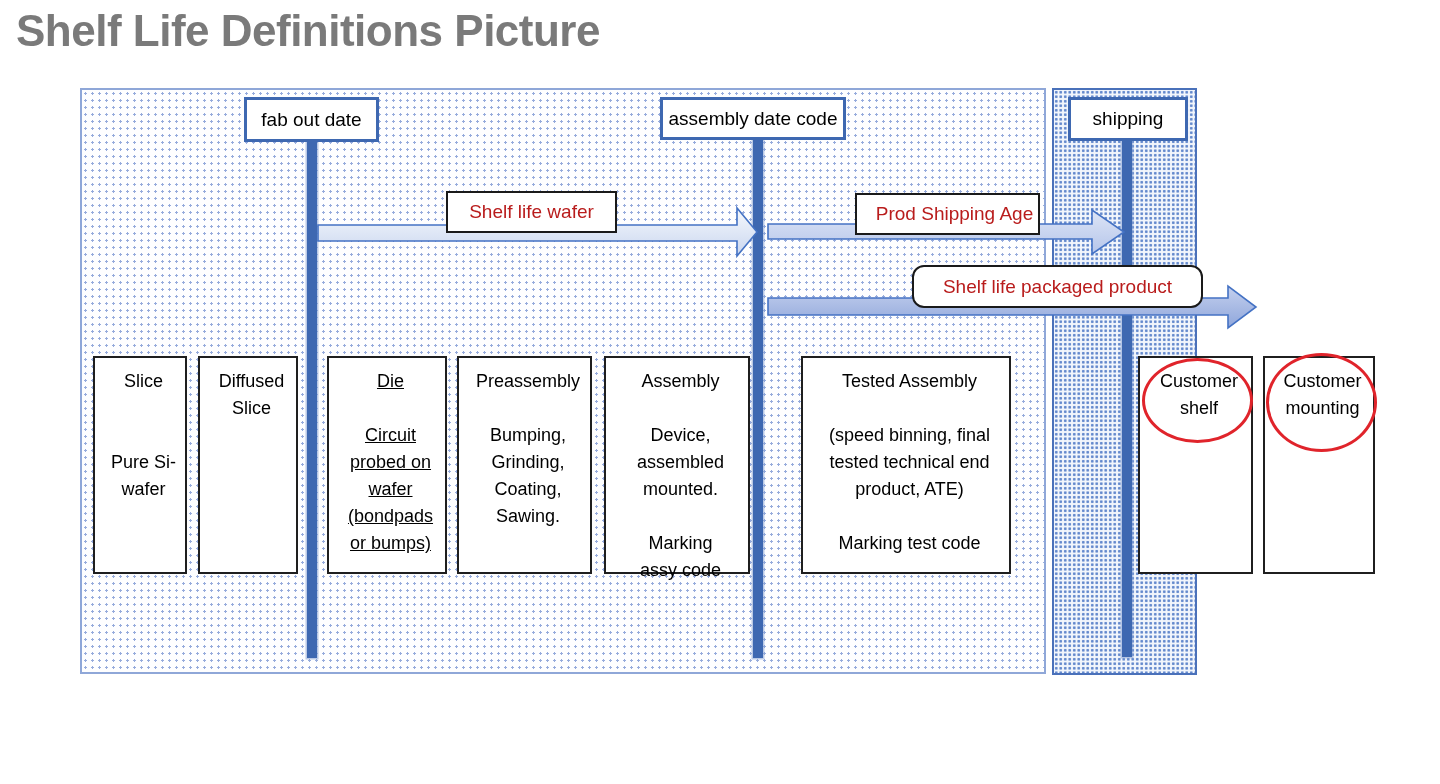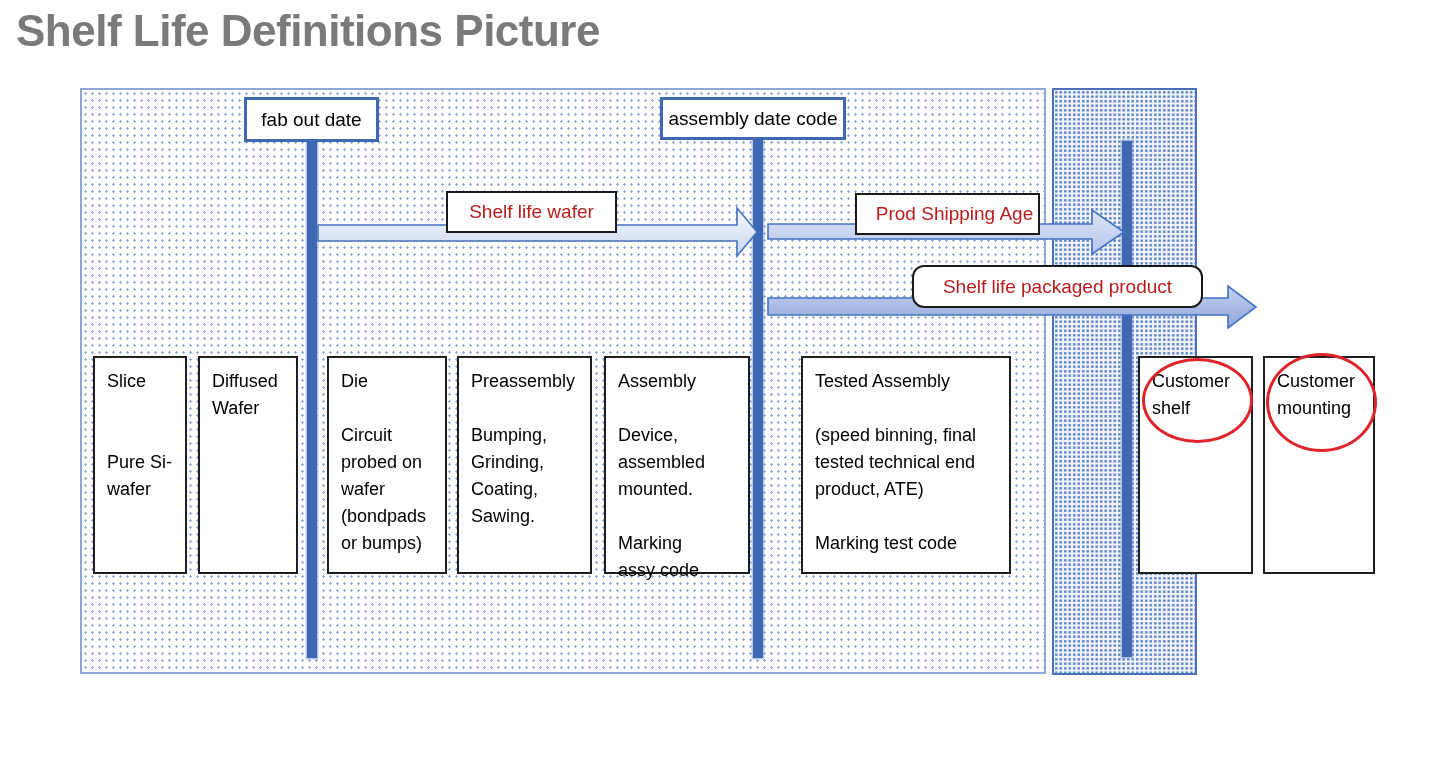--- a/index.html
+++ b/index.html
@@ -1,18 +1,18 @@
 <!DOCTYPE html>
 <html><head>
 <meta charset="utf-8">
 <style>
   html,body{margin:0;padding:0;background:#ffffff;}
   .slide{
     position:relative; width:1440px; height:692px; overflow:hidden;
-    background:#ffffff; font-family:"Liberation Sans", sans-serif;
+    background:#ffffff; font-family:"Liberation Sans", sans-serif;text-align:center;
   }
   .title{
     position:absolute; left:16px; top:6px; margin:0;
     font-size:44px; font-weight:700; color:#7a7a7a; letter-spacing:-0.5px;
   }
   
   .zone-main{
     position:absolute; left:80px; top:88px; width:966px; height:586px;
     box-sizing:border-box; border:2px solid #8fa7d8; background-color:#fefeff;
     background-image:radial-gradient(circle, #96abdc 1.1px, transparent 1.4px);
@@ -53,21 +53,21 @@
   .alabel.a3{left:912px; top:265px; width:291px; height:43px;border-radius:12px;}
   
   .stage{
     position:absolute; top:356px; height:218px; box-sizing:border-box;
     border:2px solid #1f1f1f; background:#ffffff;
     font-size:18px; line-height:27px; color:#000;
     padding:10px 5px 16px 12px; white-space:pre-line;
   }
   .stage.s1{left:93px;  width:94px;}
   .stage.s2{left:198px; width:100px;}
-  .stage.s3{left:327px; width:120px;}
+  .stage.s3{left:327px; width:120px;text-decoration:underline;}
   .stage.s4{left:457px; width:135px;}
   .stage.s5{left:604px; width:146px;}
   .stage.s6{left:772px; width:210px;margin-left:29px;}
   .stage.s7{left:989px; width:129px;}
   .stage.s8{left:1138px; width:115px;}
   .stage.s9{left:1263px; width:112px;}
   
   .redcircle{
     position:absolute; border:3px solid #e0242b; border-radius:50%;
     background:transparent;
@@ -112,38 +112,41 @@
     <path d="M768,224 L1092,224 L1092,210 L1124,232 L1092,254 L1092,239 L768,239 Z" fill="url(#g2)" stroke="#4472c4" stroke-width="1.6"></path>
     <path d="M768,298 L1228,298 L1228,286 L1256,307 L1228,328 L1228,315 L768,315 Z" fill="url(#g3)" stroke="#4472c4" stroke-width="1.6"></path>
   </svg>
 
   <div class="mlabel asm">
     <span>assembly date code</span>
   </div>
   <div class="mlabel fab">
     <span>fab out date</span>
   </div>
+  <div class="mlabel shp">
+    <span>shipping</span>
+  </div>
 
   <div class="alabel a1">
     <span>Shelf life wafer</span>
   </div>
   <div class="alabel a2">
     <span>Prod Shipping Age</span>
   </div>
   <div class="alabel a3">
     <span>Shelf life packaged product</span>
   </div>
 
   <div class="stage s1">Slice
 
 
 Pure Si-
 wafer</div>
   <div class="stage s2">Diffused
-Wafer</div>
+Slice</div>
   <div class="stage s3">Die
 
 Circuit
 probed on
 wafer
 (bondpads
 or bumps)</div>
   <div class="stage s4">Preassembly
 
 Bumping,

